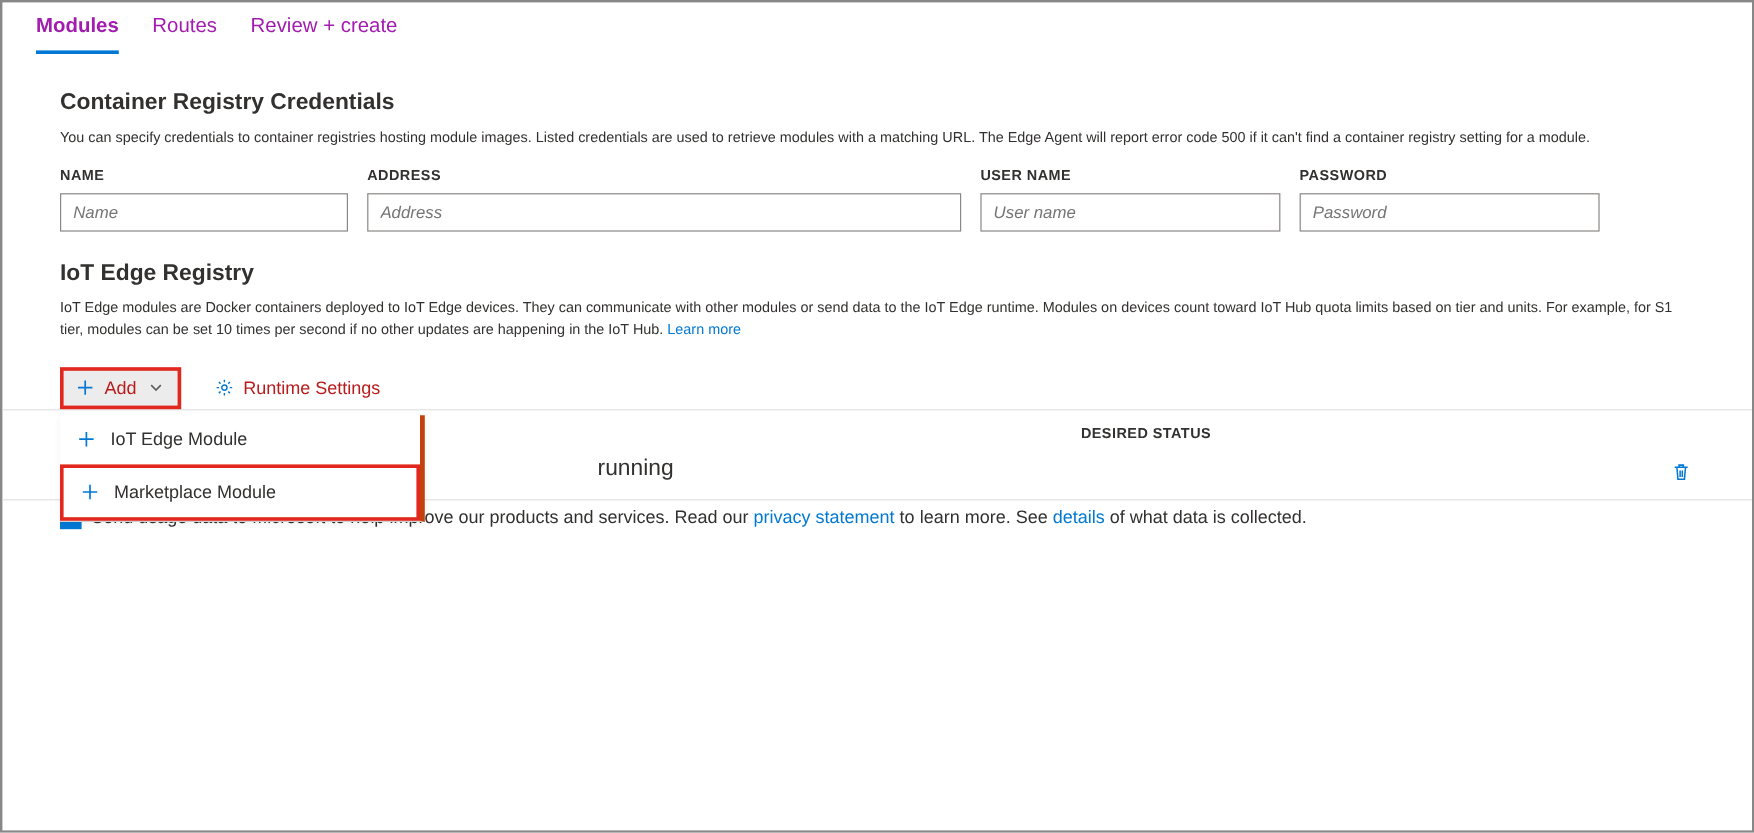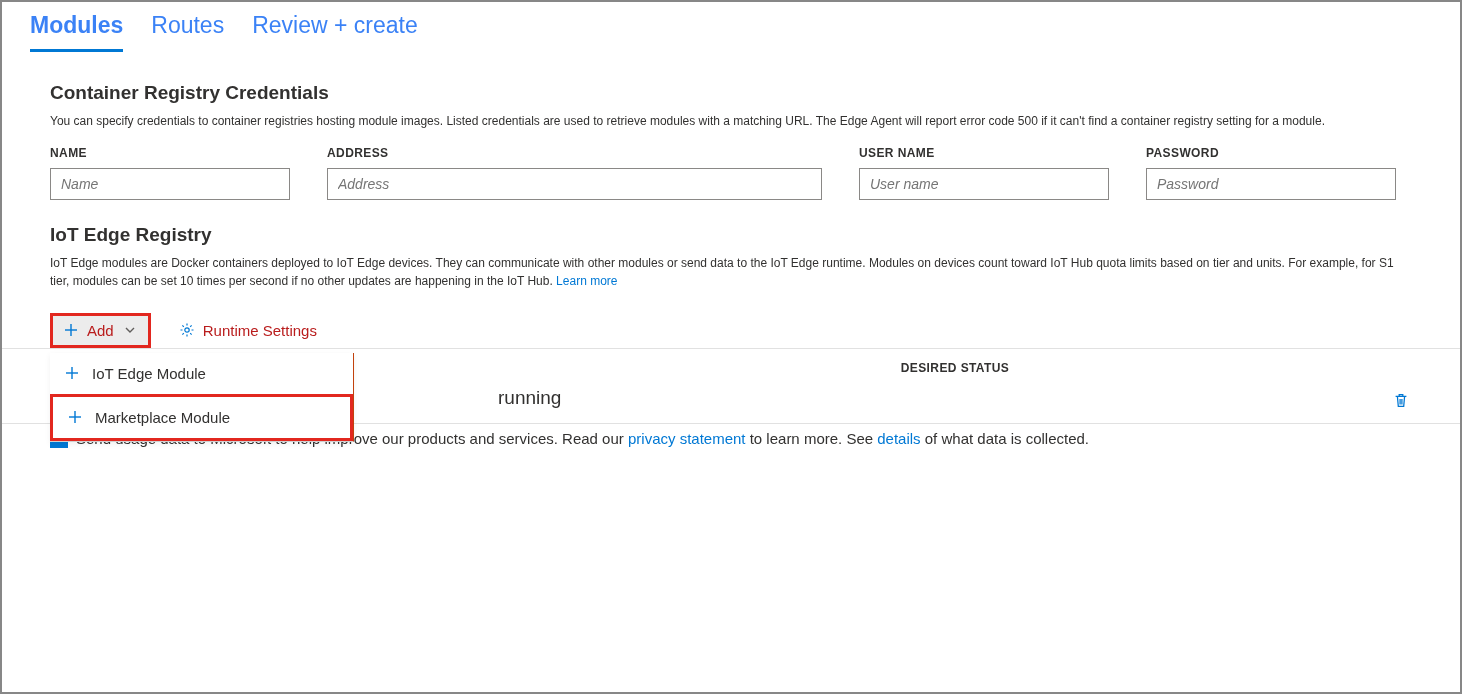--- a/index.html
+++ b/index.html
@@ -17,23 +17,23 @@
     padding: 4px 0 0 0;
     position: relative;
   }
   .tabs {
     display: flex;
     gap: 28px;
     padding: 0 28px;
     border-bottom: 0;
   }
   .tab {
-    font-size: 23px;
+    font-size: 17px;
     padding: 6px 0 10px 0;
-    color: #3b82f6;
+    color: #a21caf;
     cursor: pointer;
   }
   .tab.active {
     font-weight: 600;
     border-bottom: 3px solid #0078d4;
   }
   .section {
     padding: 6px 48px 0 48px;
   }
   .section h2 {
@@ -42,21 +42,21 @@
     margin: 24px 0 8px 0;
   }
   .desc {
     font-size: 12px;
     line-height: 1.55;
     color: #323130;
     margin-bottom: 14px;
   }
   .cols {
     display: flex;
-    gap: 37px;
+    gap: 16px;
     align-items: center;
     margin-top: 15px;
   }
   .col .lbl {
     font-size: 12px;
     font-weight: 600;
     letter-spacing: 0.4px;
     color: #323130;
     display: block;
     margin-bottom: 8px;
@@ -98,21 +98,21 @@
     border: 3px solid #e2271f;
   }
   .add-btn { background: #ececec; }
 
   .dropdown-menu {
     position: absolute;
     top: 40px;
     left: 0;
     width: 304px;
     background: #fff;
-    border-right: 1px solid #c2410c;
+    border-right: 4px solid #c2410c;
     border-bottom: 1px solid #d0d0d0;
     box-shadow: 0 2px 6px rgba(0,0,0,0.06);
     z-index: 10;
   }
   .menu-item {
     display: flex;
     align-items: center;
     gap: 12px;
     padding: 12px 14px;
     font-size: 15px;

